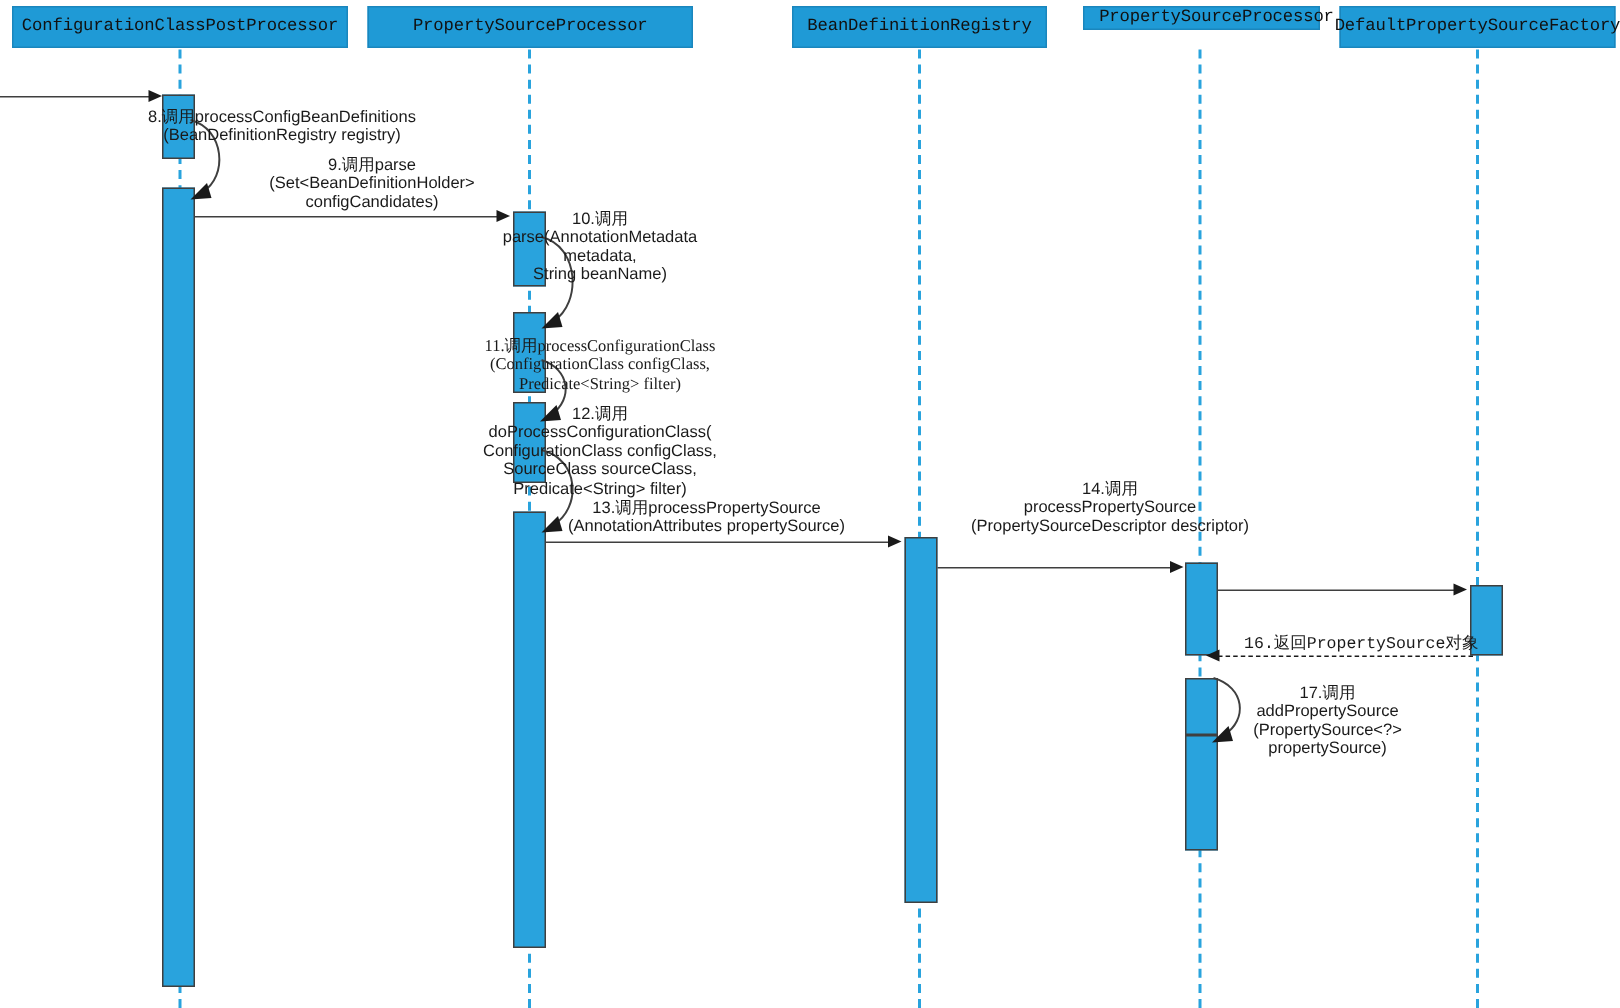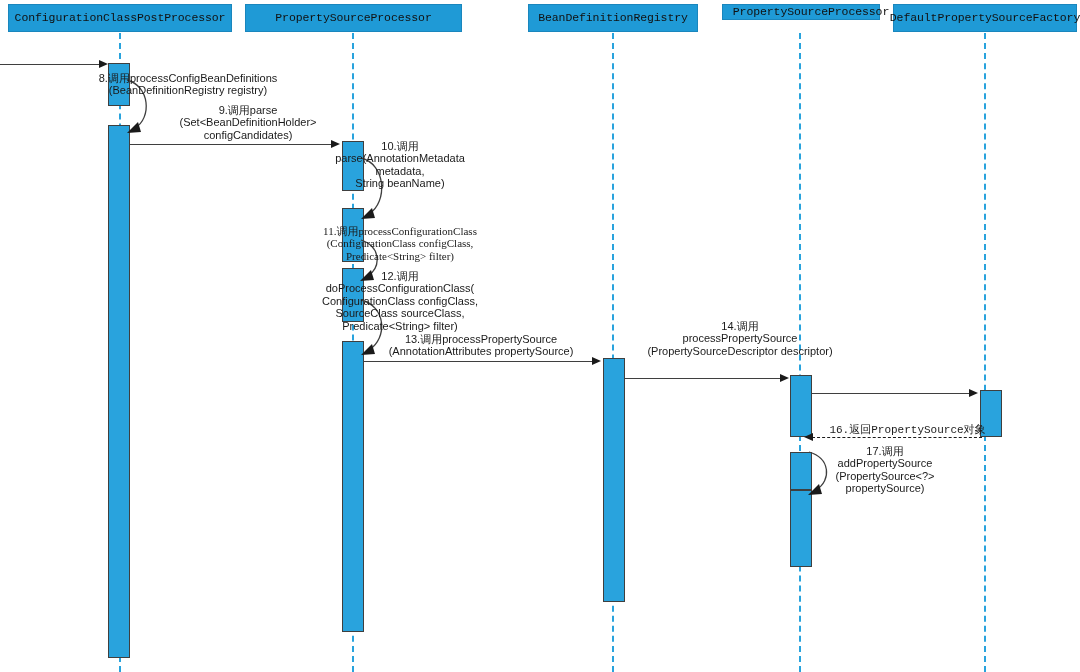--- a/index.html
+++ b/index.html
@@ -154,38 +154,38 @@
     <polygon points="12,50 1,61 15,60"></polygon>
   </svg>
   <div class="msg-label" style="left:245px; top:270px; width:310px;"><span>12.调用
 doProcessConfigurationClass(
 ConfigurationClass configClass,
 SourceClass sourceClass,
 Predicate&lt;String&gt; filter)</span></div>
 
   <div class="msg-line" style="left:364px; top:361px; width:231px;"></div>
   <div class="arrow-head" style="left:592px; top:356.5px;"></div>
-  <div class="msg-label" style="left:368px; top:333px; width:226px;"><span>13.调用processPropertySource
+  <div class="msg-label" style="left:358px; top:333px; width:226px;"><span>13.调用processPropertySource
 (AnnotationAttributes propertySource)</span></div>
 
   <div class="msg-line" style="left:625px; top:378px; width:158px;"></div>
   <div class="arrow-head" style="left:780px; top:373.5px;"></div>
   <div class="msg-label" style="left:610px; top:320px; width:260px;text-align:center;"><span>14.调用
 processPropertySource
 (PropertySourceDescriptor descriptor)</span></div>
 
   <div class="msg-line" style="left:812px; top:393px; width:160px;"></div>
   <div class="arrow-head" style="left:969px; top:388.5px;"></div>
 
   <div class="msg-line dashed" style="left:812px; top:437px; width:170px;"></div>
   <div class="arrow-head left" style="left:804px; top:432.5px;"></div>
   <div class="msg-label" style="left:820px; top:424px; width:175px;font-family:Liberation Mono, monospace;"><span>16.返回PropertySource对象</span></div>
 
   <svg class="selfloop" style="left:808px; top:448px; width:42px; height:52px;" viewBox="0 0 42 52">
     <path d="M 1 4 C 22 10, 24 32, 8 42"></path>
     <polygon points="11,36 0,47 14,46"></polygon>
   </svg>
-  <div class="msg-label" style="left:790px; top:445px; width:190px;"><span>17.调用
+  <div class="msg-label" style="left:790px; top:456px; width:190px;"><span>17.调用
 addPropertySource
 (PropertySource&lt;?&gt;
 propertySource)</span></div>
 
 </div>
 
 </body></html>

